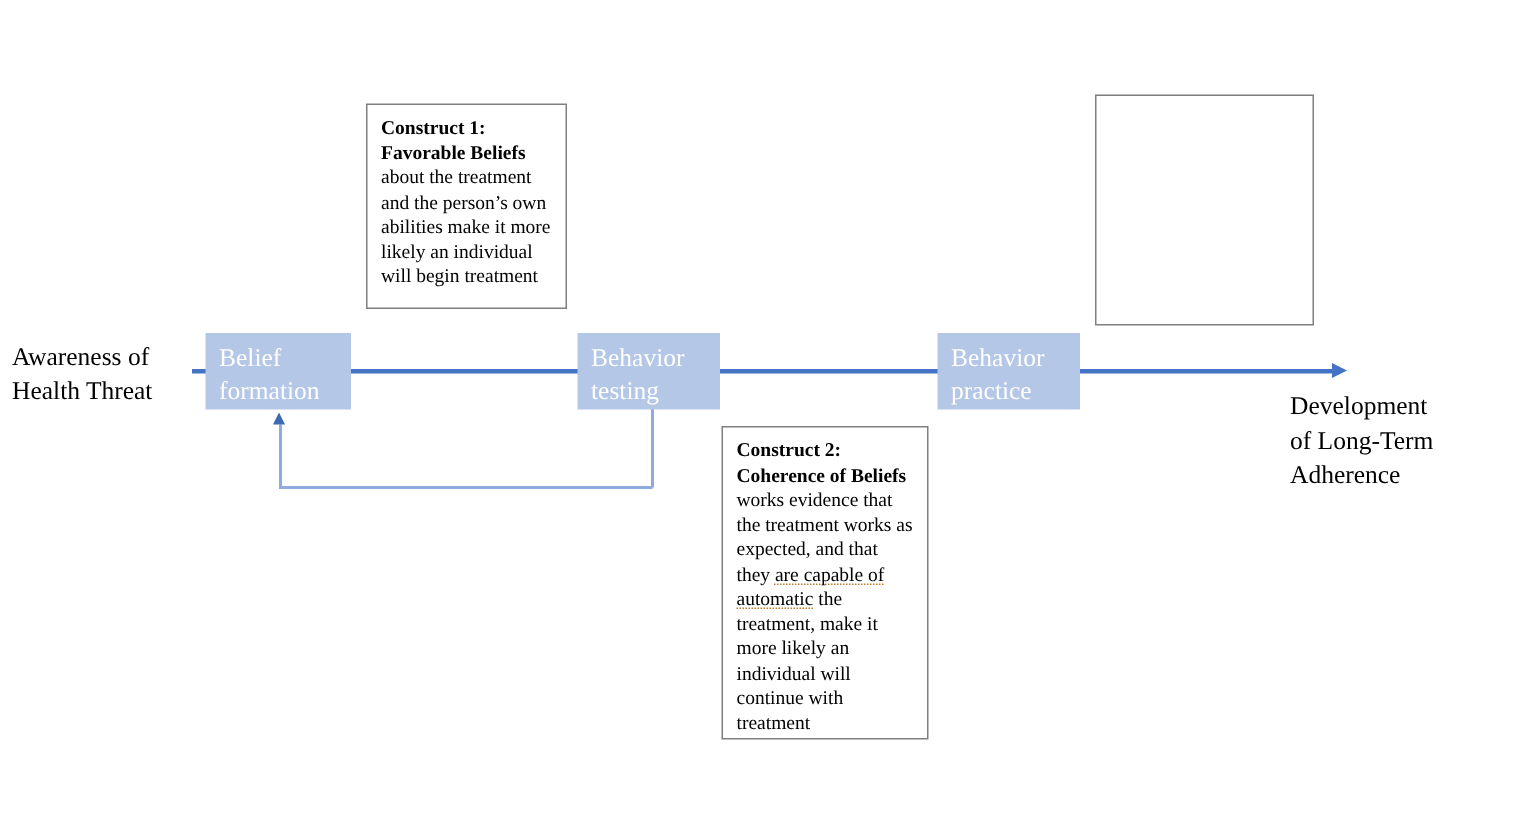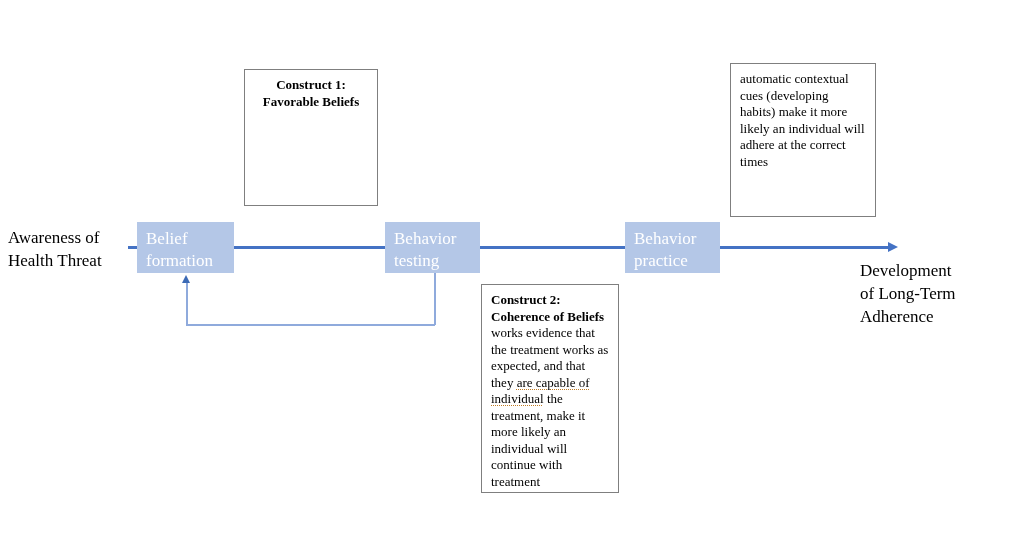--- a/index.html
+++ b/index.html
@@ -132,28 +132,28 @@
   <div class="flow-box" style="left: 385px; top: 222px; width: 95px; height: 51px; white-space: pre-line;">Behavior
 testing</div>
 
   <div class="flow-box" style="left: 625px; top: 222px; width: 95px; height: 51px; white-space: pre-line;">Behavior
 practice</div>
 
   <div class="end-label" style="left: 860px; top: 215px; width: 122px; white-space: pre-line; margin-top: 44px;">Development
 of Long-Term
 Adherence</div>
 
-  <div class="note-box" style="left:244px; top:69px; width:134px; height:137px;text-align:center;">
+  <div class="note-box" style="left:244px; top:69px; width:134px; height:137px;">
     <span class="note-title" style="white-space: pre-line;">Construct 1:
 Favorable Beliefs</span>
+    <span class="note-body">about the treatment and the person’s own abilities make it more likely an individual will begin treatment</span>
   </div>
 
   <div class="note-box" style="left:481px; top:284px; width:138px; height:209px;">
     <span class="note-title" style="white-space: pre-line;">Construct 2:
 Coherence of Beliefs</span>
-    <span class="note-body"><span>works evidence that the treatment works as expected, and that they </span><span class="spellcheck">are capable of individual</span><span> the treatment, make it more likely an individual will continue with treatment</span></span>
+    <span class="note-body"><span>works evidence that the treatment works as expected, and that they </span><span class="spellcheck">are capable of automatic</span><span> the treatment, make it more likely an individual will continue with treatment</span></span>
   </div>
 
   <div class="note-box" style="left:730px; top:63px; width:146px; height:154px;">
-    <span class="note-body">automatic contextual cues (developing habits) make it more likely an individual will adhere at the correct times</span>
   </div>
 
 </div>
 
 </body></html>

